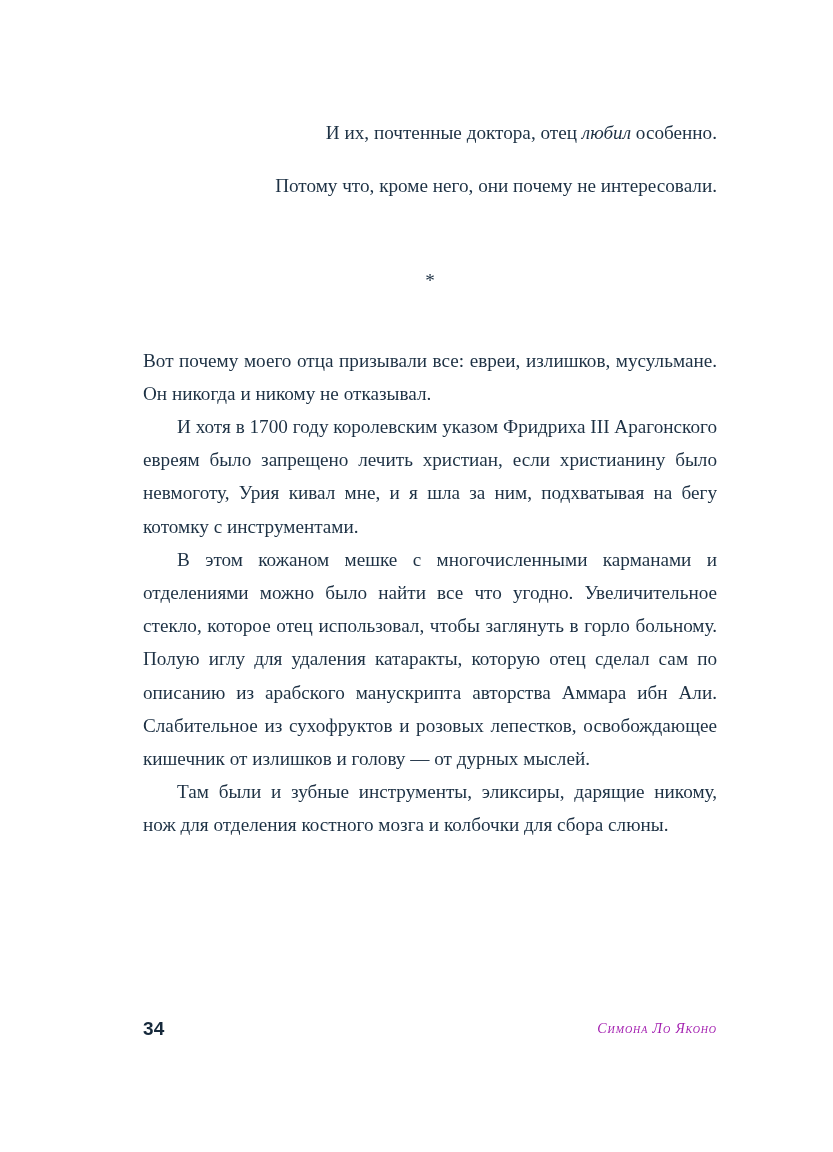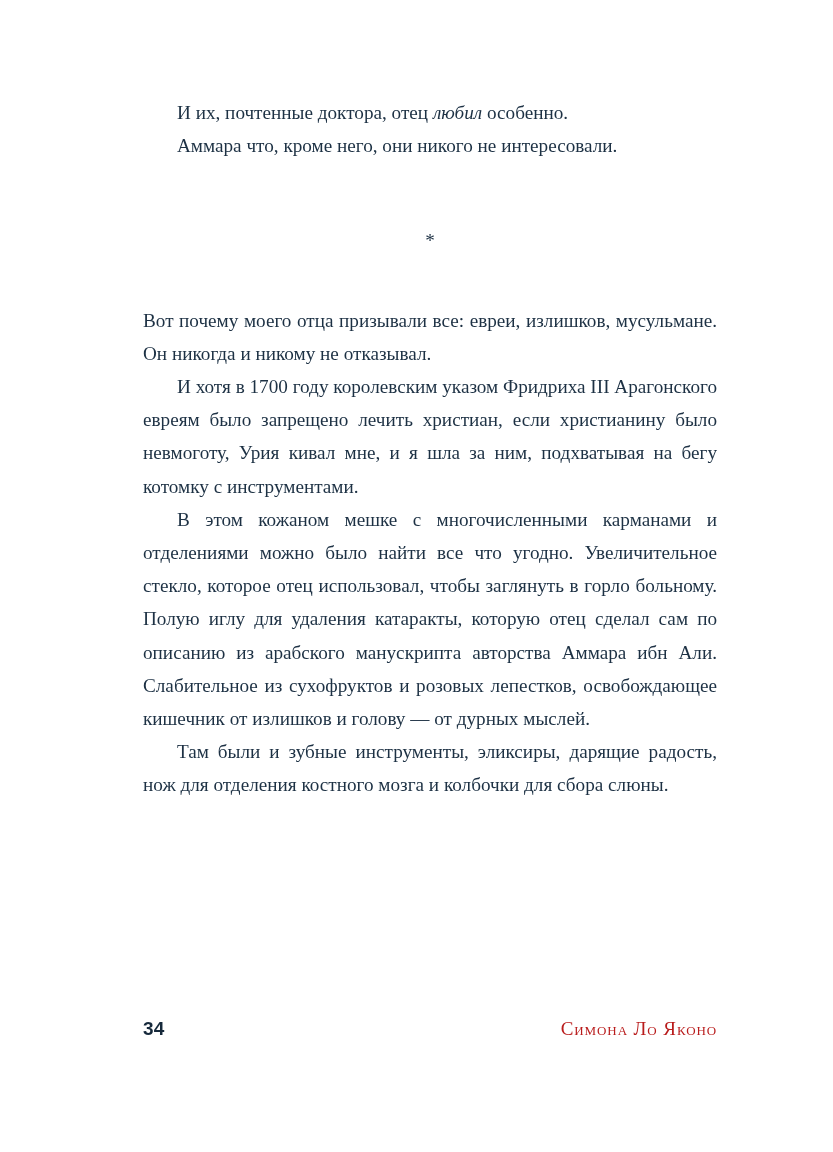--- a/index.html
+++ b/index.html
@@ -33,21 +33,22 @@
     line-height: 33.2px;
     text-align: justify;
     text-justify: inter-word;
     color: #1d3144;
     hyphens: manual;
   }
   p.para.indent {
     text-indent: 34px;
   }
   .block-top p.para {
-    text-align: left;
+    text-align: right;
+    margin-top: 20px;
   }
   .block-top {
     margin-bottom: 0;
   }
   .sep {
     text-align: center;
     font-size: 19.2px;
     line-height: 33.2px;
     color: #1d3144;
     margin: 0;
@@ -68,47 +69,48 @@
     justify-content: space-between;
   }
   .folio {
     font-family: "Liberation Sans", sans-serif;
     font-weight: bold;
     font-size: 19px;
     color: #16293b;
     letter-spacing: 0.3px;
   }
   .running-head {
-    font-size: 19px;
+    font-size: 14px;
     letter-spacing: 0.9px;
-    color: #b91c1c;
+    color: #a21caf;
     font-variant: small-caps;
     text-transform: none;
+    font-style: italic;
   }
 </style>
 </head>
 <body>
 
 <div class="page">
 
   <div class="text-column">
 
     <div class="block-top">
       <p class="para indent">
         <span>И их, почтенные доктора, отец <span class="italic">любил</span> особенно.</span>
       </p>
-      <p class="para indent">Аммара что, кроме него, они никого не интересовали.</p>
+      <p class="para indent">Потому что, кроме него, они почему не интересовали.</p>
     </div>
 
     <p class="sep">*</p>
 
     <p class="para">Вот почему моего отца призывали все: евреи, излишков, мусульмане. Он никогда и никому не отказывал.</p>
     <p class="para indent">И хотя в 1700 году королевским указом Фридриха III Арагонского евреям было запрещено лечить христиан, если христианину было невмоготу, Урия кивал мне, и я шла за ним, подхватывая на бегу котомку с инстру­ментами.</p>
     <p class="para indent">В этом кожаном мешке с многочисленными карма­нами и отделениями можно было найти все что угодно. Увеличительное стекло, которое отец использовал, чтобы заглянуть в горло больному. Полую иглу для уда­ления катаракты, которую отец сделал сам по описа­нию из арабского манускрипта авторства Аммара ибн Али. Слабительное из сухофруктов и розовых лепест­ков, освобождающее кишечник от излишков и голову — от дурных мыслей.</p>
-    <p class="para indent">Там были и зубные инструменты, эликсиры, дарящие радость, нож для отделения костного мозга и колбочки для сбора слюны.</p>
+    <p class="para indent">Там были и зубные инструменты, эликсиры, дарящие никому, нож для отделения костного мозга и колбочки для сбора слюны.</p>
 
   </div>
 
   <div class="footer">
     <div class="folio">34</div>
     <div class="running-head">Симона Ло Яконо</div>
   </div>
 
 </div>
 

